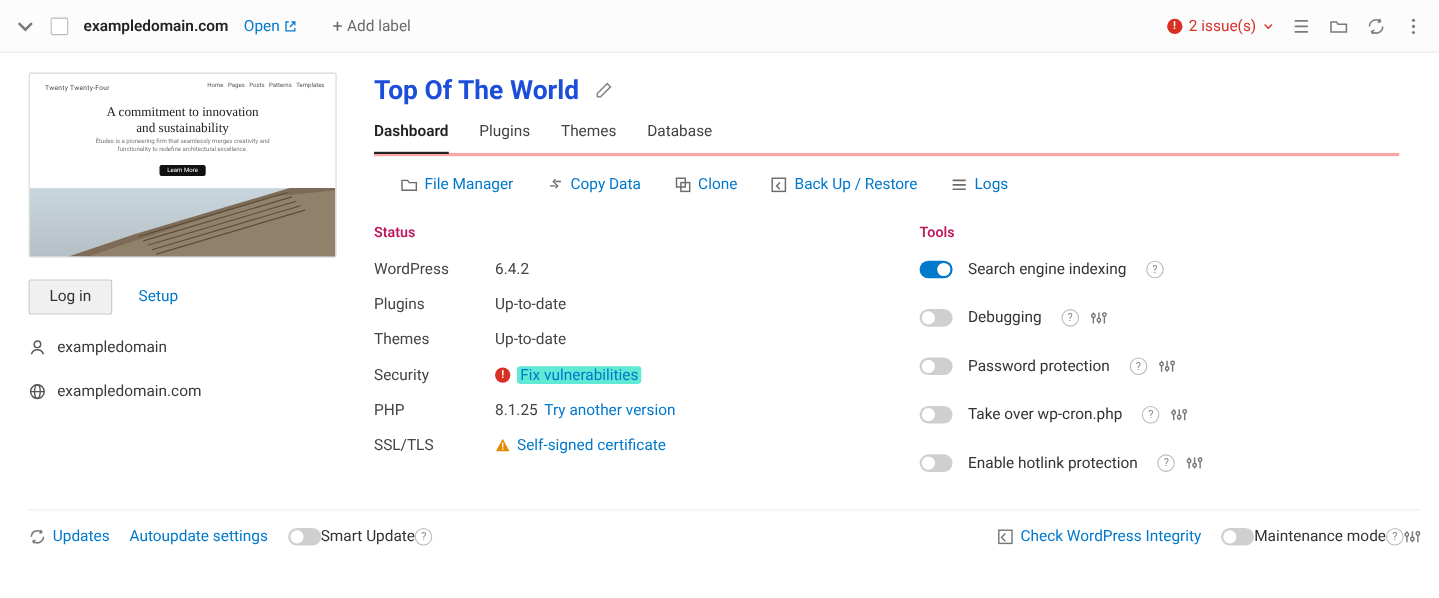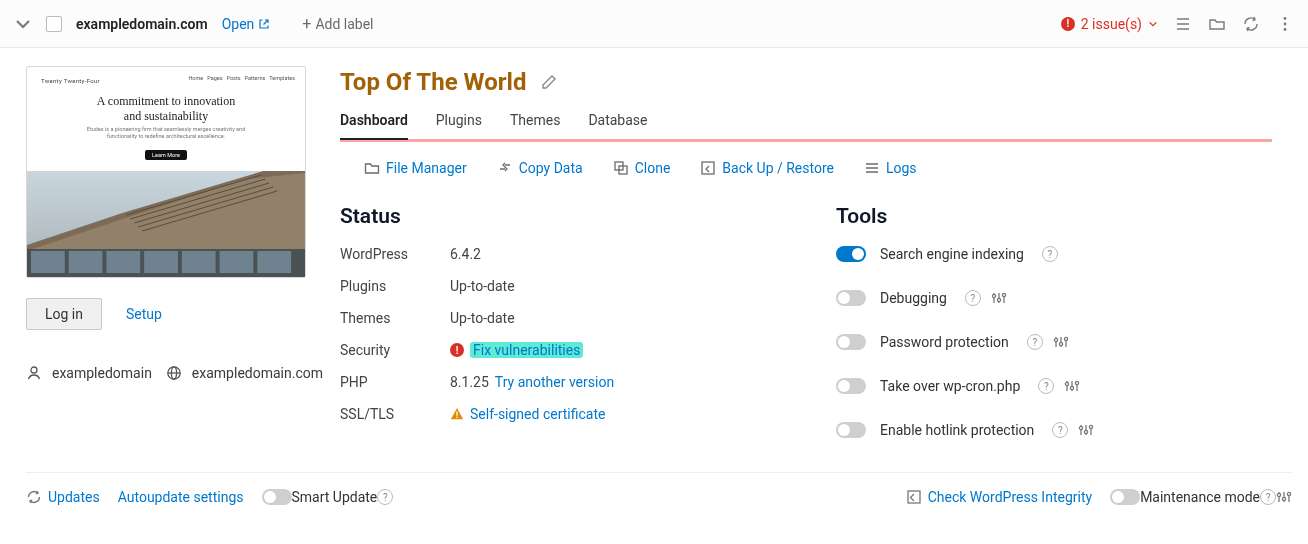--- a/index.html
+++ b/index.html
@@ -17,53 +17,53 @@
   .topbar .right { margin-left: auto; display: flex; align-items: center; gap: 16px; color: #666; }
   .issues { color: #d93025; display: inline-flex; align-items: center; gap: 6px; }
   .icon-btn { width: 18px; height: 18px; color: #7a7a7a; display: inline-flex; align-items: center; justify-content: center; }
 
   
   .content { display: flex; padding: 18px 16px 4px 26px; gap: 34px; }
   .col-left { width: 280px; flex: none; }
   .col-right { flex: 1; min-width: 0; padding-right: 20px; }
 
   
-  .preview { width: 280px; height: 212px; border: 1px solid #d8d8d8; border-radius: 2px; overflow: hidden; background: #fff; position: relative; }
+  .preview { width: 280px; height: 168px; border: 1px solid #d8d8d8; border-radius: 2px; overflow: hidden; background: #fff; position: relative; }
   .preview-top { height: 104px; padding: 10px 14px 4px; text-align: center; }
   .preview-top .tiny-brand { font-size: 6px; color: #444; text-align: left; letter-spacing: .3px; }
   .preview-top .tiny-nav { position:absolute; right:10px; top:8px; font-size:5.5px; color:#555; display:flex; gap:4px;}
   .preview-top h4 { margin: 10px 0 2px; font-size: 12px; font-weight: 500; font-family: Georgia, serif; color: #222; }
   .preview-top p { margin: 2px auto 4px; font-size: 5.5px; color: #777; max-width: 170px; line-height: 1.3; }
   .preview-top .tiny-btn { display: inline-block; background: #111; color:#fff; font-size:5.5px; padding:2px 7px; border-radius:2px; }
   .preview-bot { height: 108px; background: linear-gradient(180deg,#c9d6dd 0%, #a6b0b4 100%); position: relative; overflow: hidden; }
   .preview-bot svg { position:absolute; inset:0; width:100%; height:100%; }
 
   .login-row { margin-top: 20px; display: flex; align-items: center; gap: 24px; }
   .btn { display:inline-flex; align-items:center; justify-content:center; height:32px; padding: 11px 18px; border:1px solid #c9c9c9; background:#f0f0f0; border-radius:2px; color:#333; cursor:pointer; }
 
-  .meta-list { margin-top: 35px; display:flex; flex-direction:row; gap:14px; }
+  .meta-list { margin-top: 22px; display:flex; flex-direction:column; gap:24px; }
   .meta-item { display:flex; align-items:center; gap:10px; color:#3a3a3a; }
   .meta-item svg { width:16px; height:16px; color:#555; flex:none; }
 
   
   .page-title { display:flex; align-items:center; gap:14px; margin: 2px 0 12px; }
-  .page-title h1 { font-size: 24px; font-weight: 700; margin:0; color:#a16207; }
+  .page-title h1 { font-size: 24px; font-weight: 700; margin:0; color:#1d4ed8; }
   .page-title svg { width:18px; height:18px; color:#888; }
 
   .tabs { display:flex; gap:28px; border-bottom:3px solid #fca5a5; margin-bottom: 18px; }
   .tab { padding: 4px 0 10px; color:#444; cursor:pointer; }
   .tab.active { font-weight:600; color:#222; border-bottom:2px solid #222; margin-bottom:-1px; }
 
   .action-row { display:flex; gap:30px; margin-bottom: 28px; flex-wrap:wrap;margin-left:24px; }
   .action-link { display:inline-flex; align-items:center; gap:6px; color:#0078cc; }
   .action-link svg, .action-link .glyph { width:16px; height:16px; color:#6a6a6a; }
 
   .two-col { display:flex; gap:60px; }
   .panel { flex:1; min-width:0; }
-  .panel h2 { font-size:21px; font-weight:600; margin:0 0 18px; color:#0f172a; }
+  .panel h2 { font-size:13px; font-weight:600; margin:0 0 18px; color:#be185d; }
 
   .status-table { display:grid; grid-template-columns: 110px 1fr; row-gap: 16px; align-items:center; font-size:14px; color:#444;}
   .status-table .label { color:#444; }
   .status-table .val { color:#444; display:flex; align-items:center; gap:6px; }
   .hl { background:#5eead4; padding:0 3px; border-radius: 3px; }
   .badge-err { width:14px; height:14px; border-radius:50%; background:#d93025; color:#fff; display:inline-flex; align-items:center; justify-content:center; font-size:10px; font-weight:700; flex:none; }
   .warn-tri { width:14px; height:14px; color:#e38b00; flex:none; }
 
   .tool-list { display:flex; flex-direction:column; gap:28px; }
   .tool-row { display:flex; align-items:center; gap:14px; }

